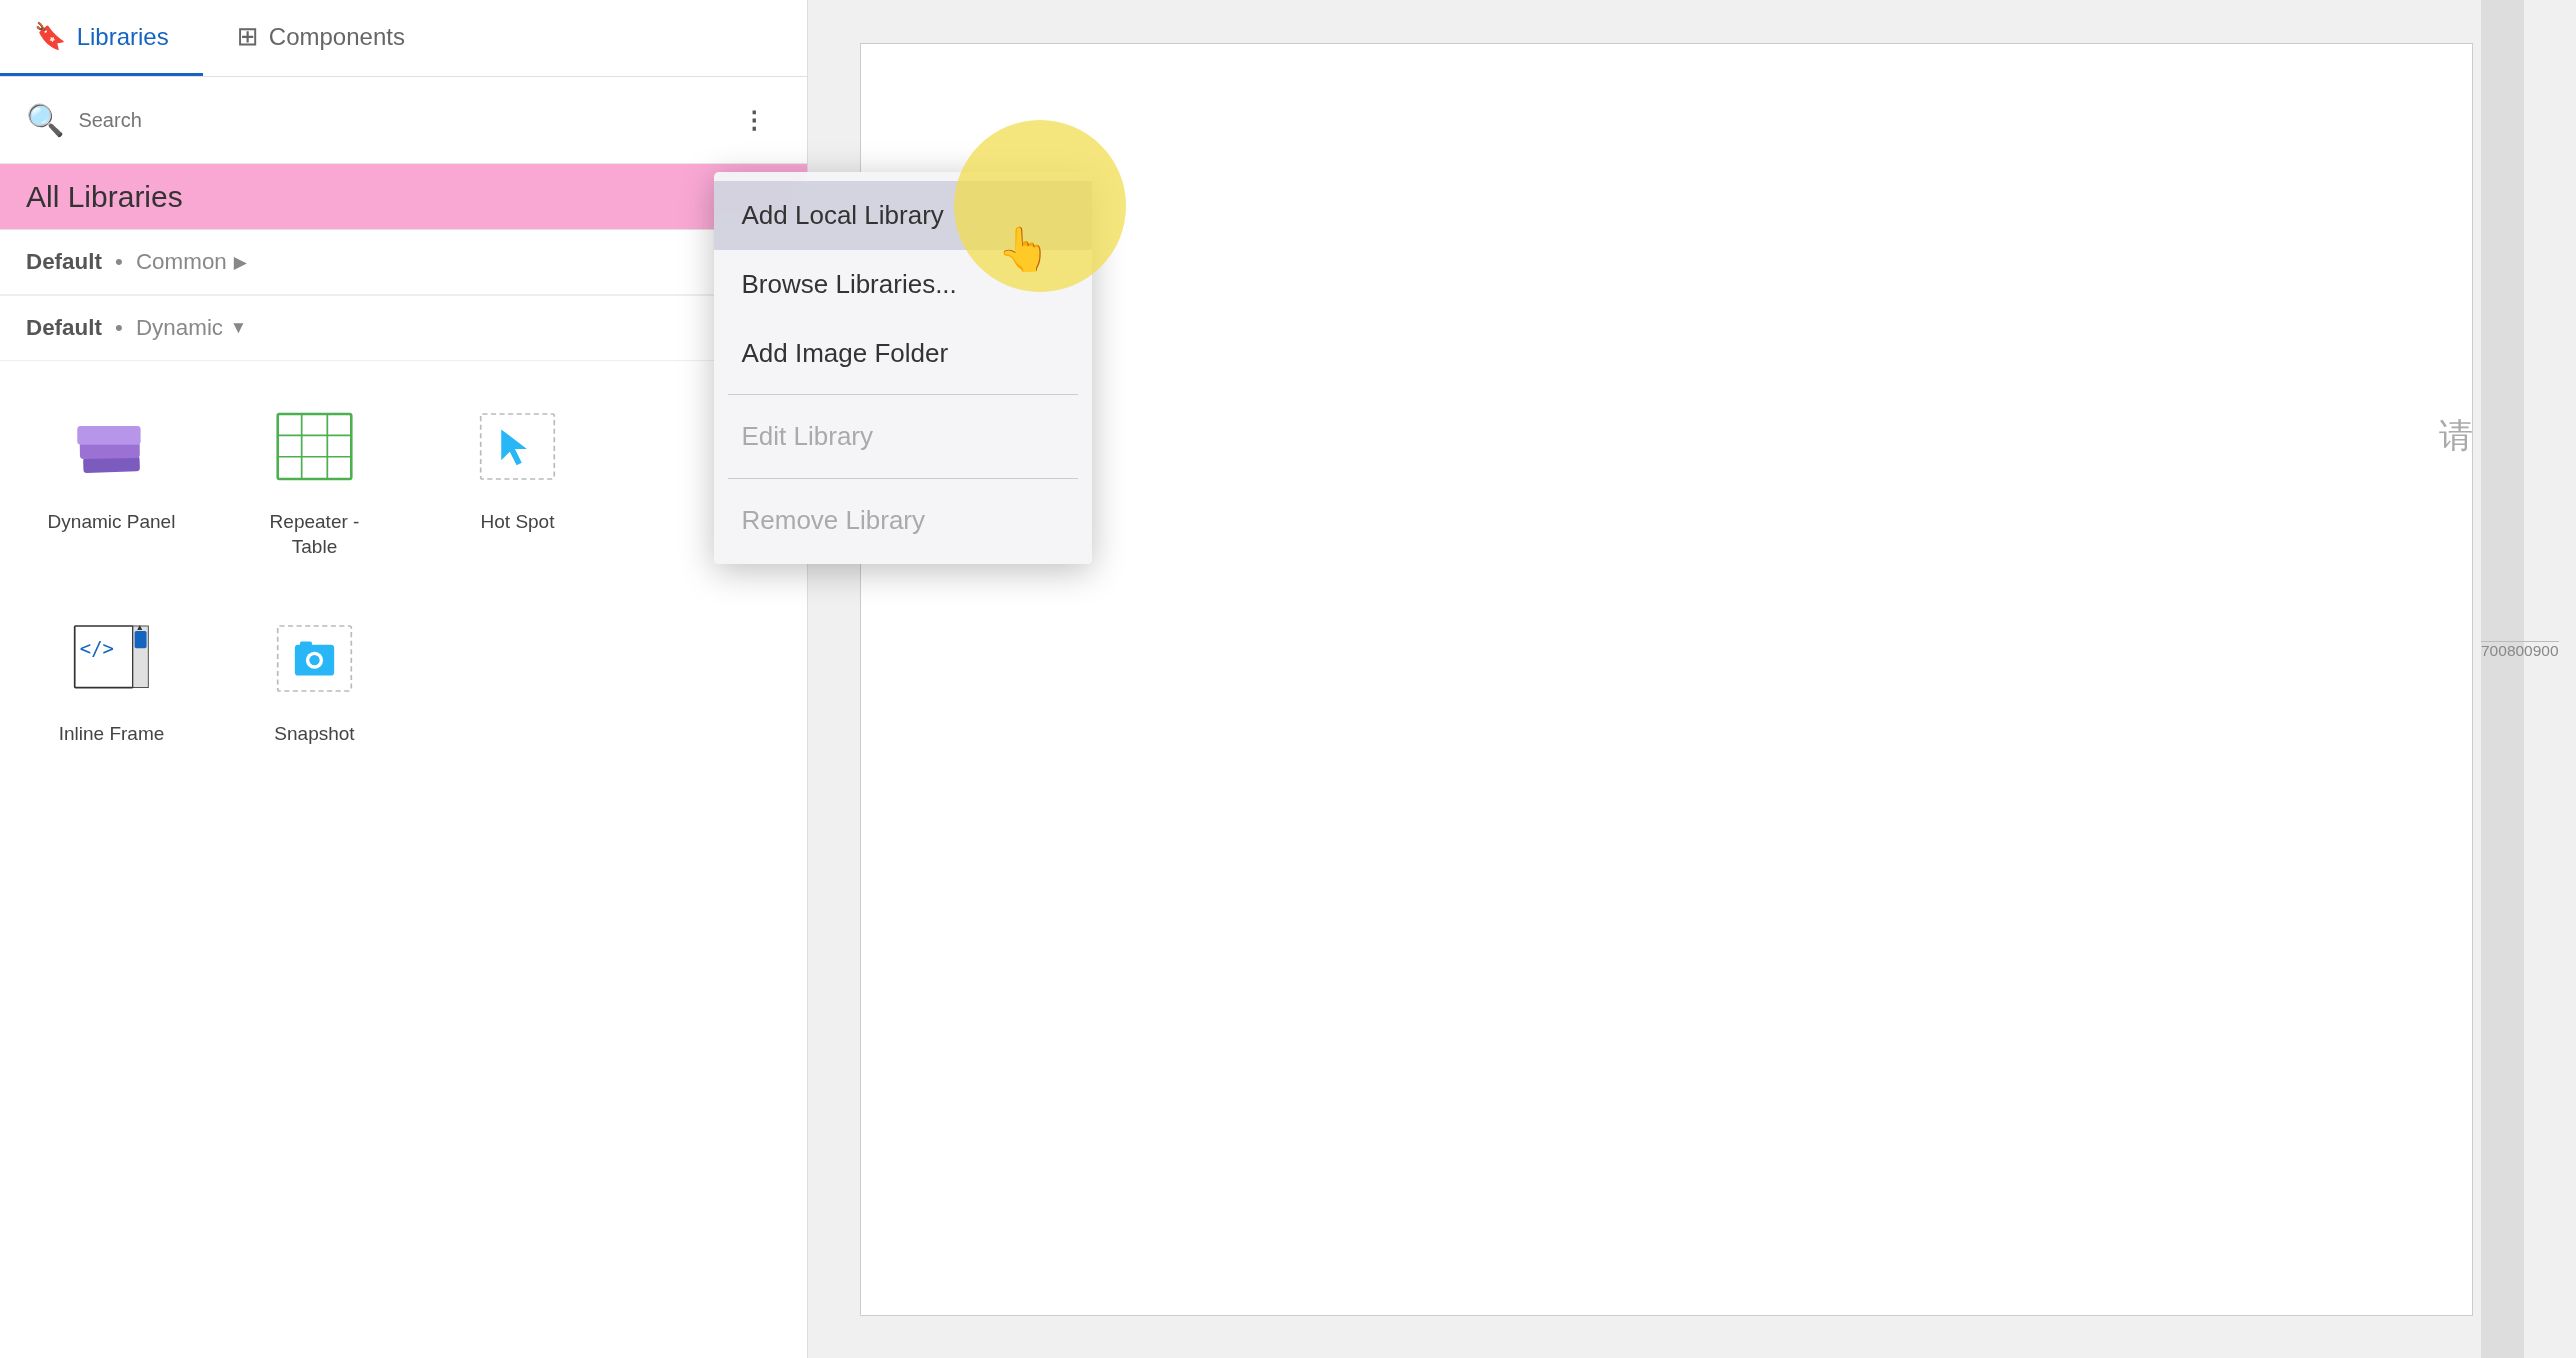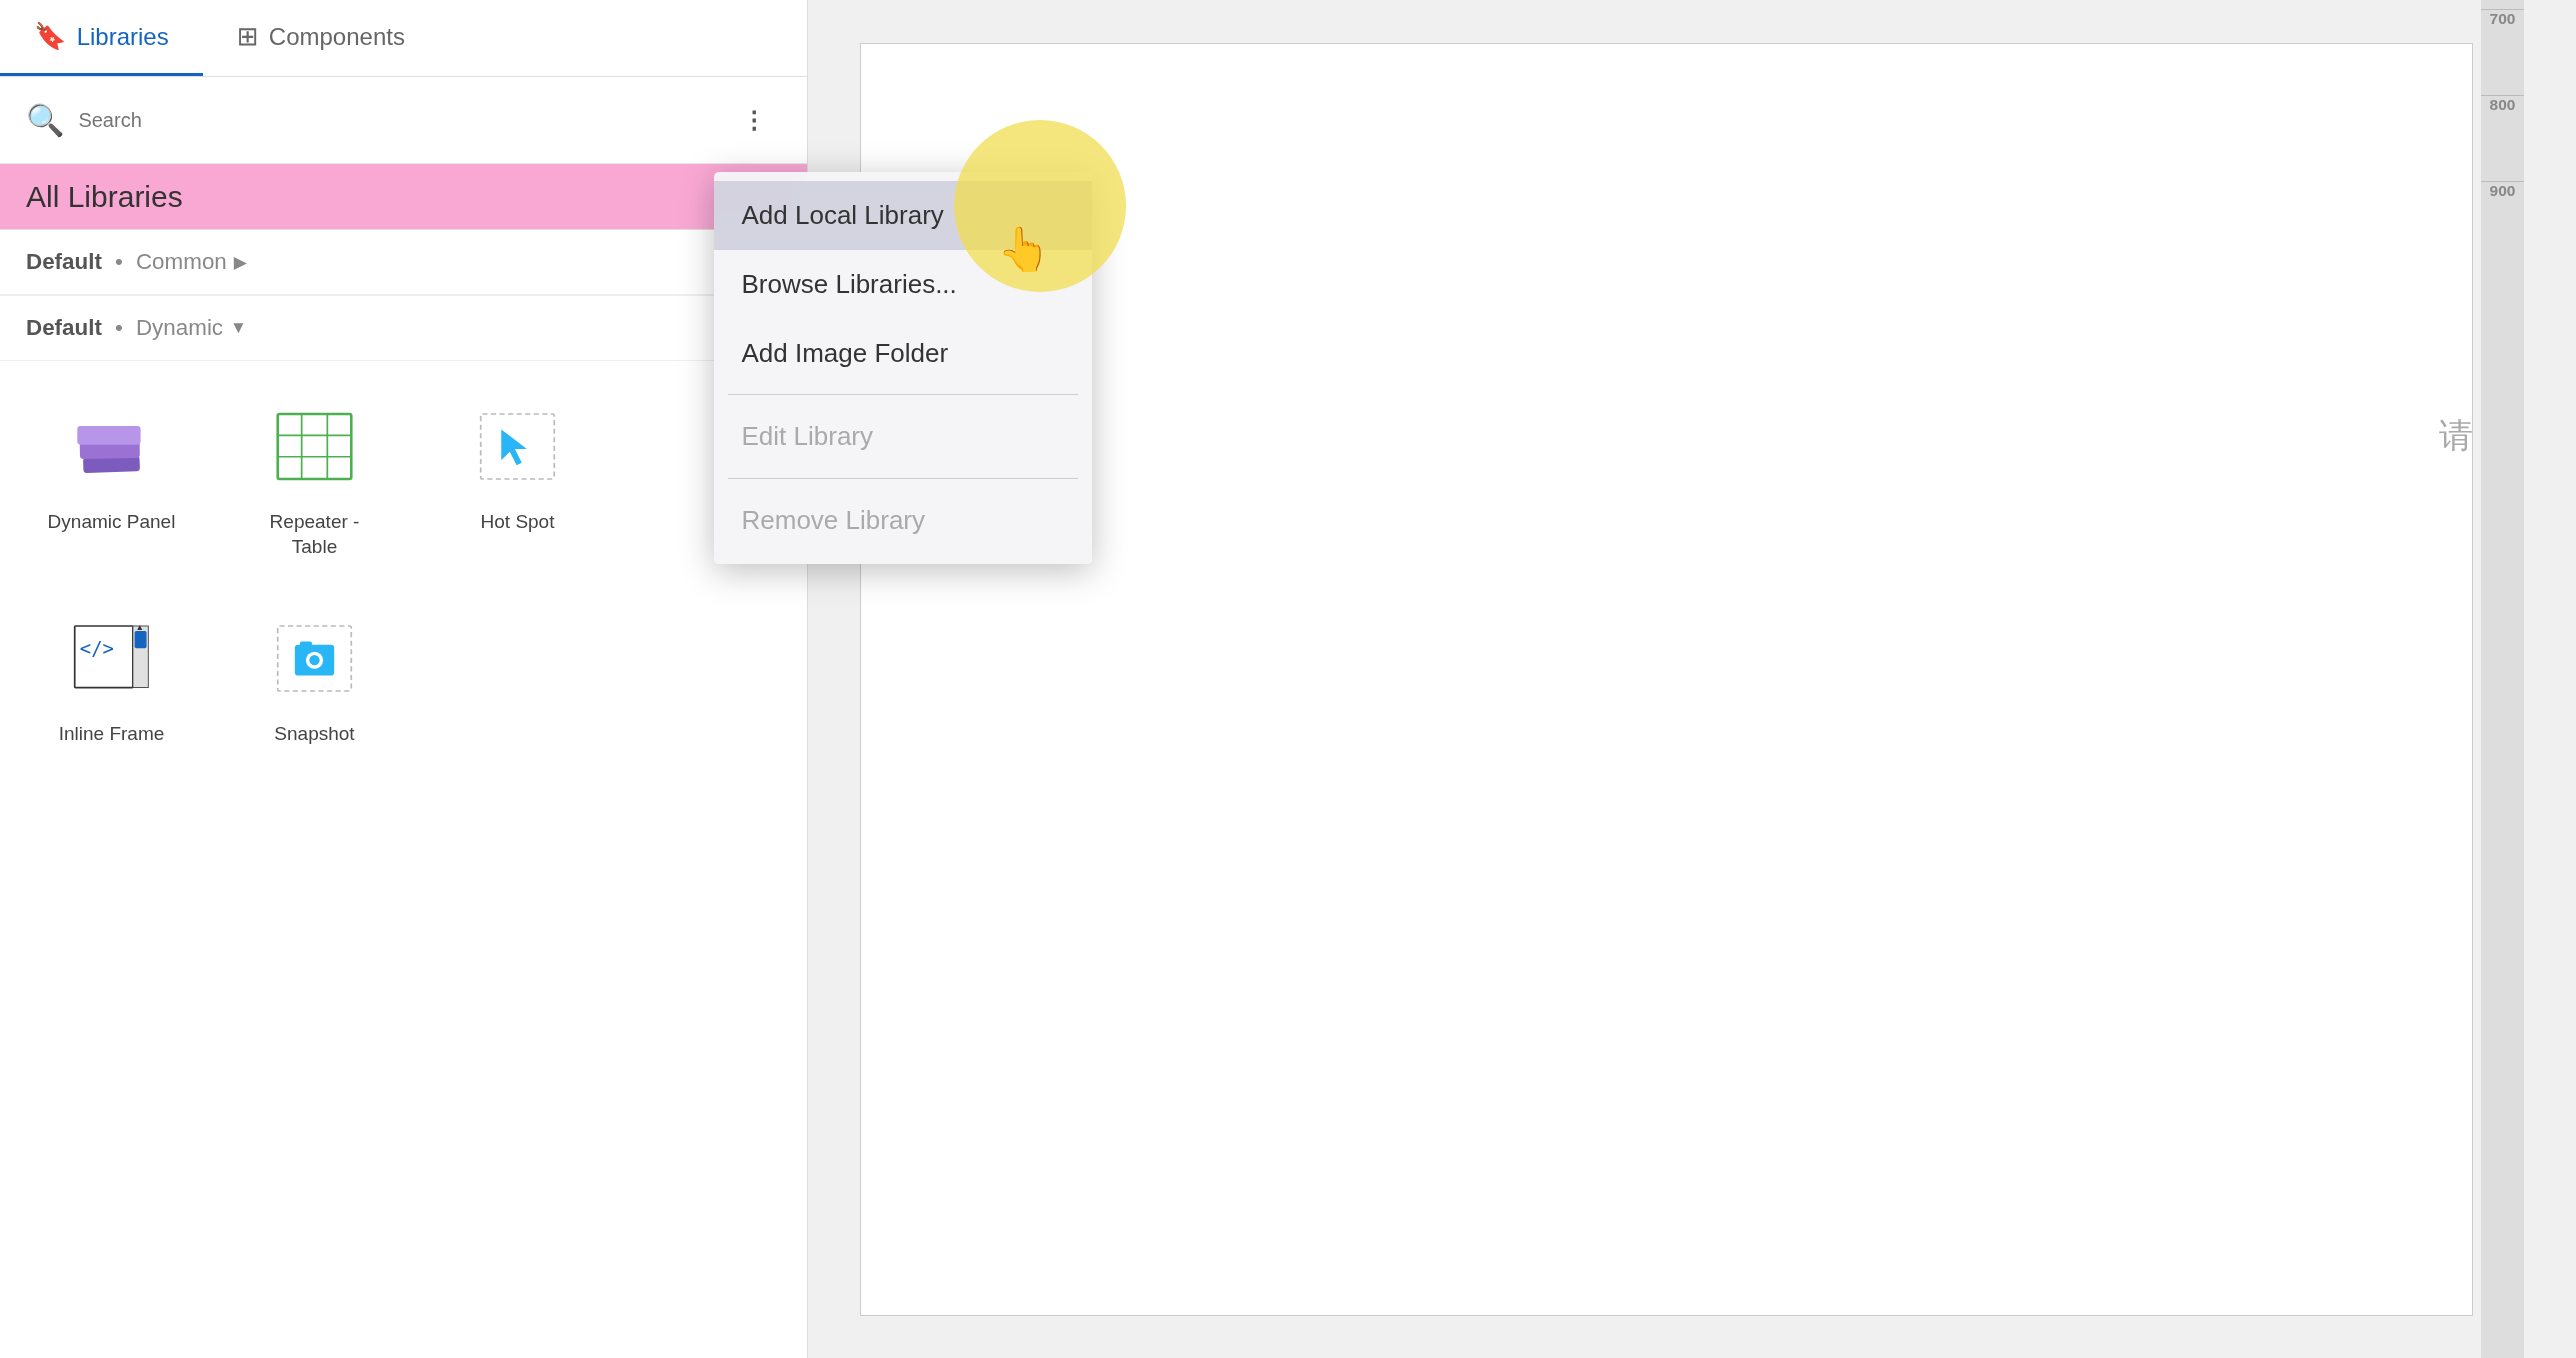--- a/index.html
+++ b/index.html
@@ -246,24 +246,22 @@
 
     
     .ruler-vertical {
       position: absolute;
       right: 52px;
       top: 0;
       width: 43px;
       height: 100%;
       background: #ddd;
       display: flex;
-      flex-direction: column;
       align-items: center;
       padding-top: 8.6px;
-      font-weight: bold;
     }
 
     .ruler-mark {
       font-size: 15.5px;
       color: #888;
       height: 86px;
       display: flex;
       align-items: flex-start;
       width: 100%;
       justify-content: center;

